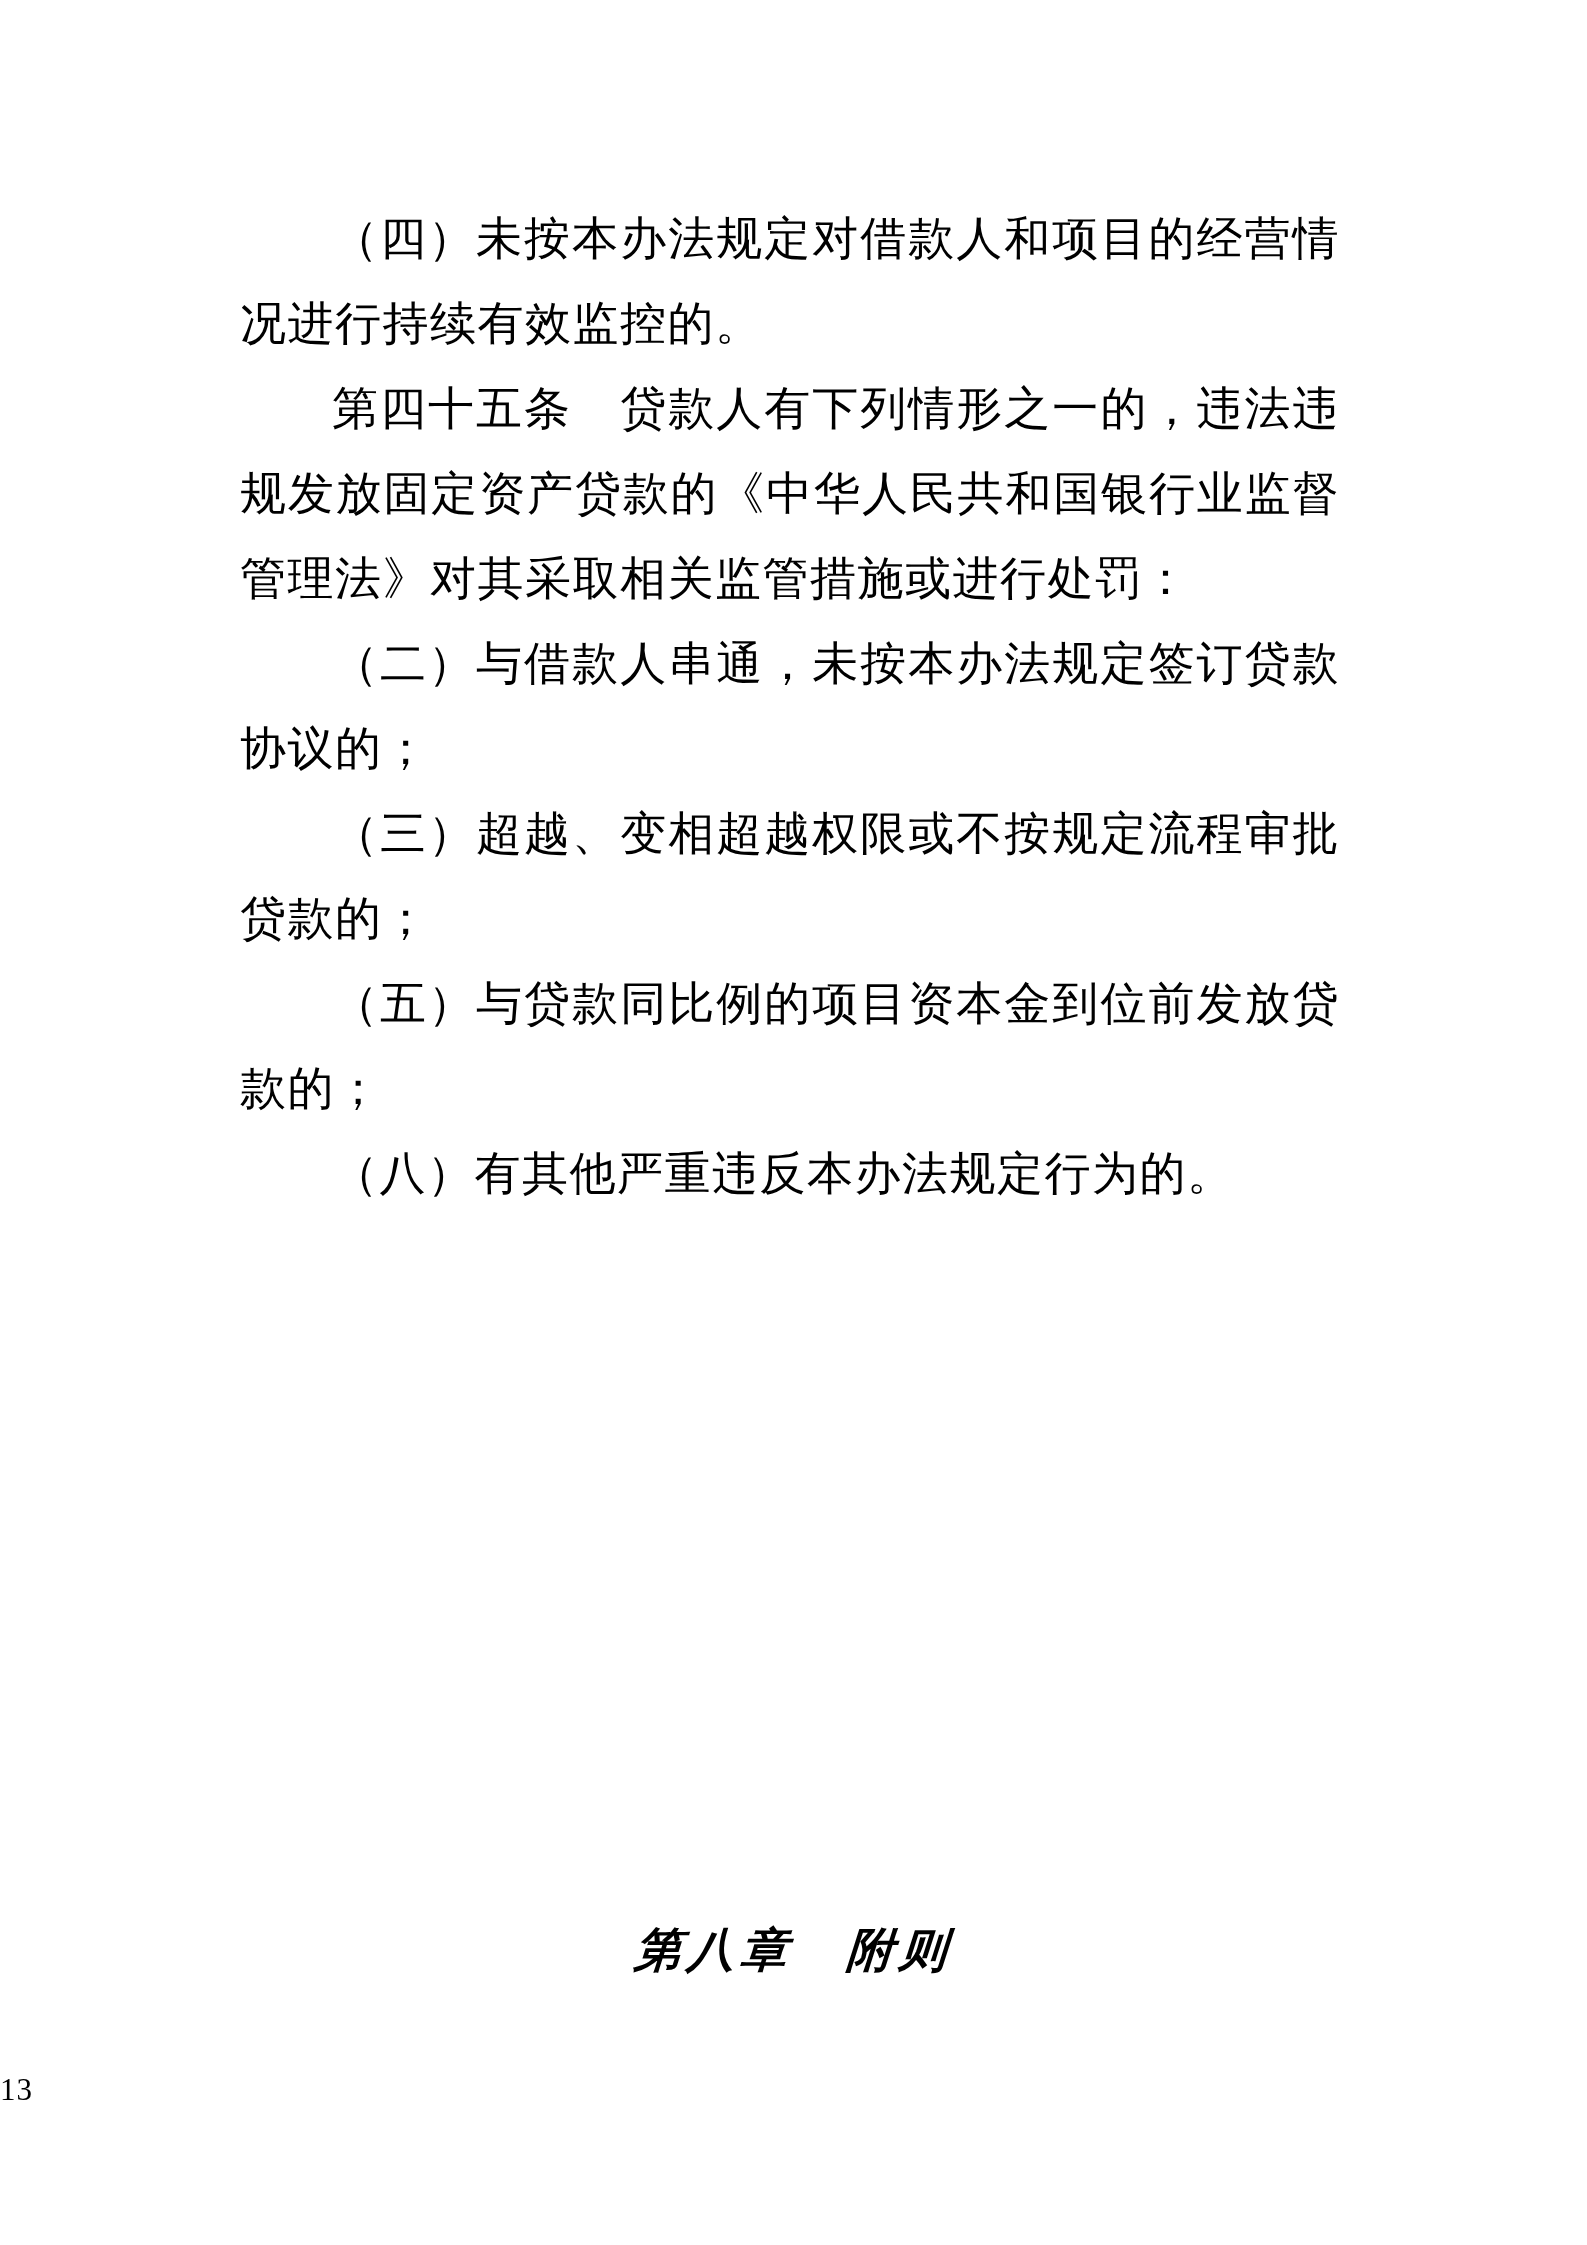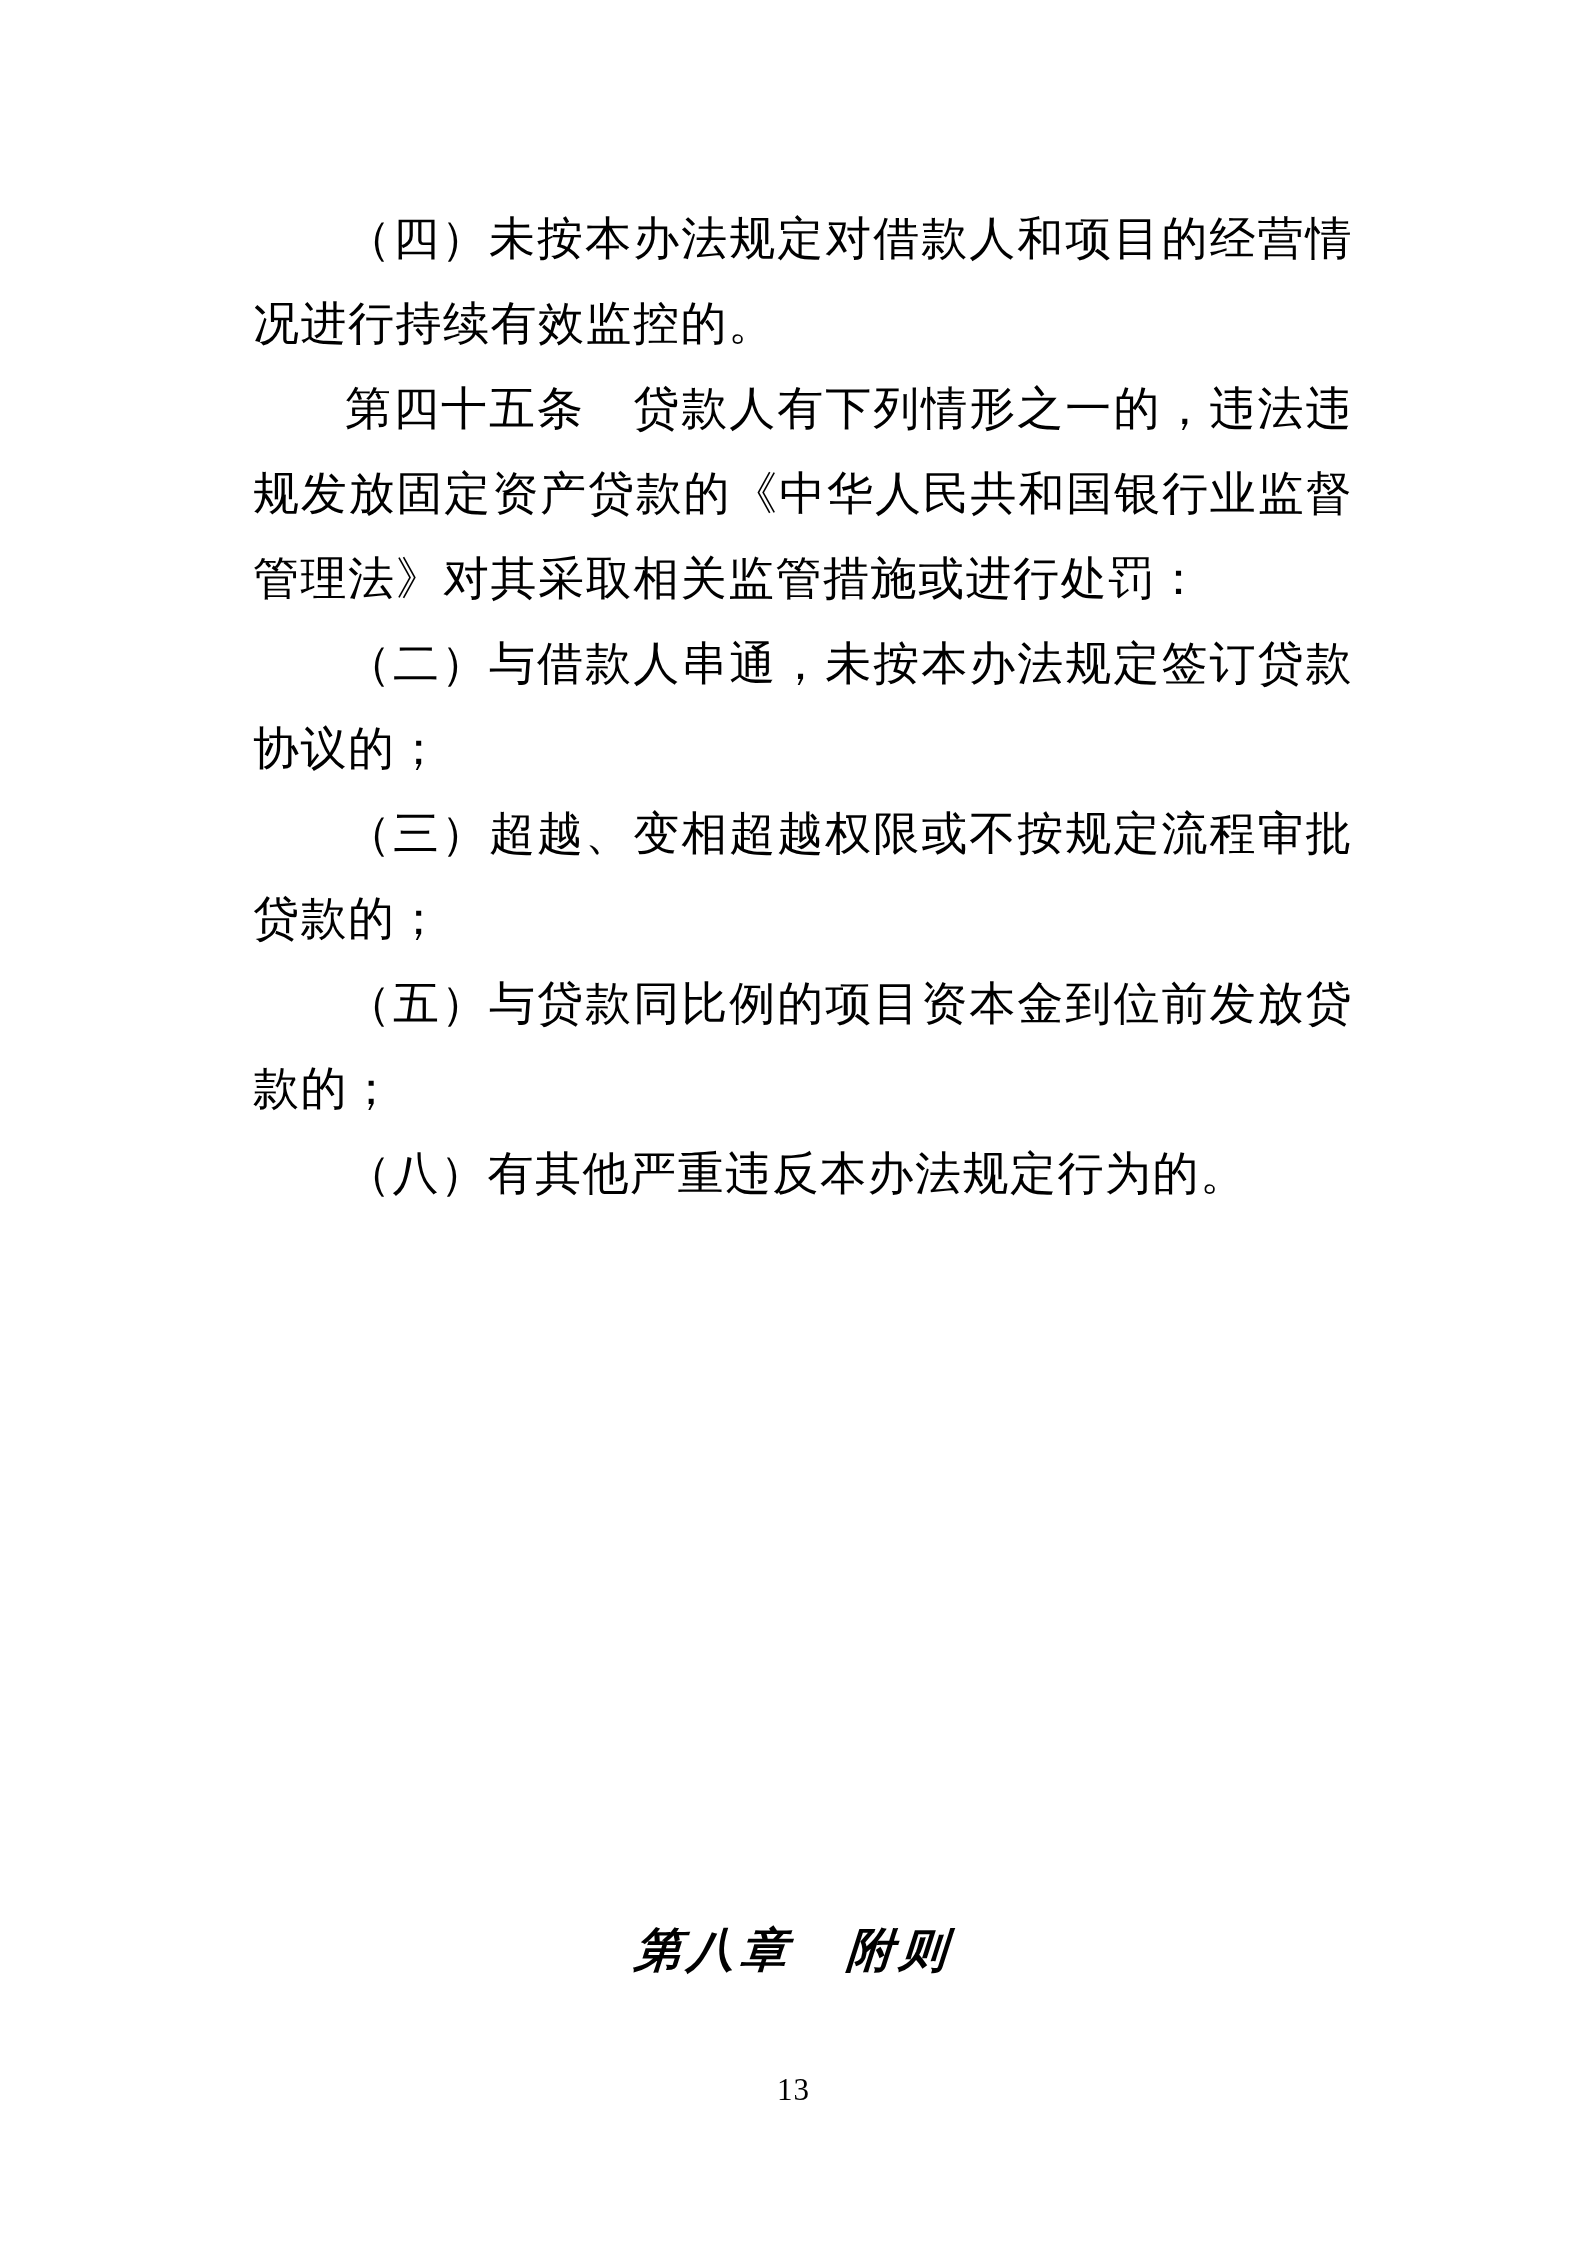--- a/index.html
+++ b/index.html
@@ -11,21 +11,21 @@
     position: relative;
     width: 1587px;
     height: 2245px;
     background: #ffffff;
     color: #000000;
     font-family: "Liberation Serif", serif;
     overflow: hidden;
   }
   .body-text {
     position: absolute;
-    left: 253px;
+    left: 240px;
     top: 196px;
     width: 1100px;
   }
   .para {
     margin: 0;
     padding: 0;
     font-size: 46px;
     line-height: 85px;
     letter-spacing: 1.5px;
     text-align: justify;
@@ -47,21 +47,21 @@
     font-style: italic;
     letter-spacing: 6px;
     transform: skewX(-4deg);
     color: #000000;
   }
   .page-number {
     position: absolute;
     top: 2072px;
     left: 0;
     width: 100%;
-    text-align: center;
+    text-align: left;
     font-size: 31px;
     line-height: 36px;
     letter-spacing: 1px;
     color: #000000;
   }
 </style>
 </head>
 <body>
 
 <div class="page">

